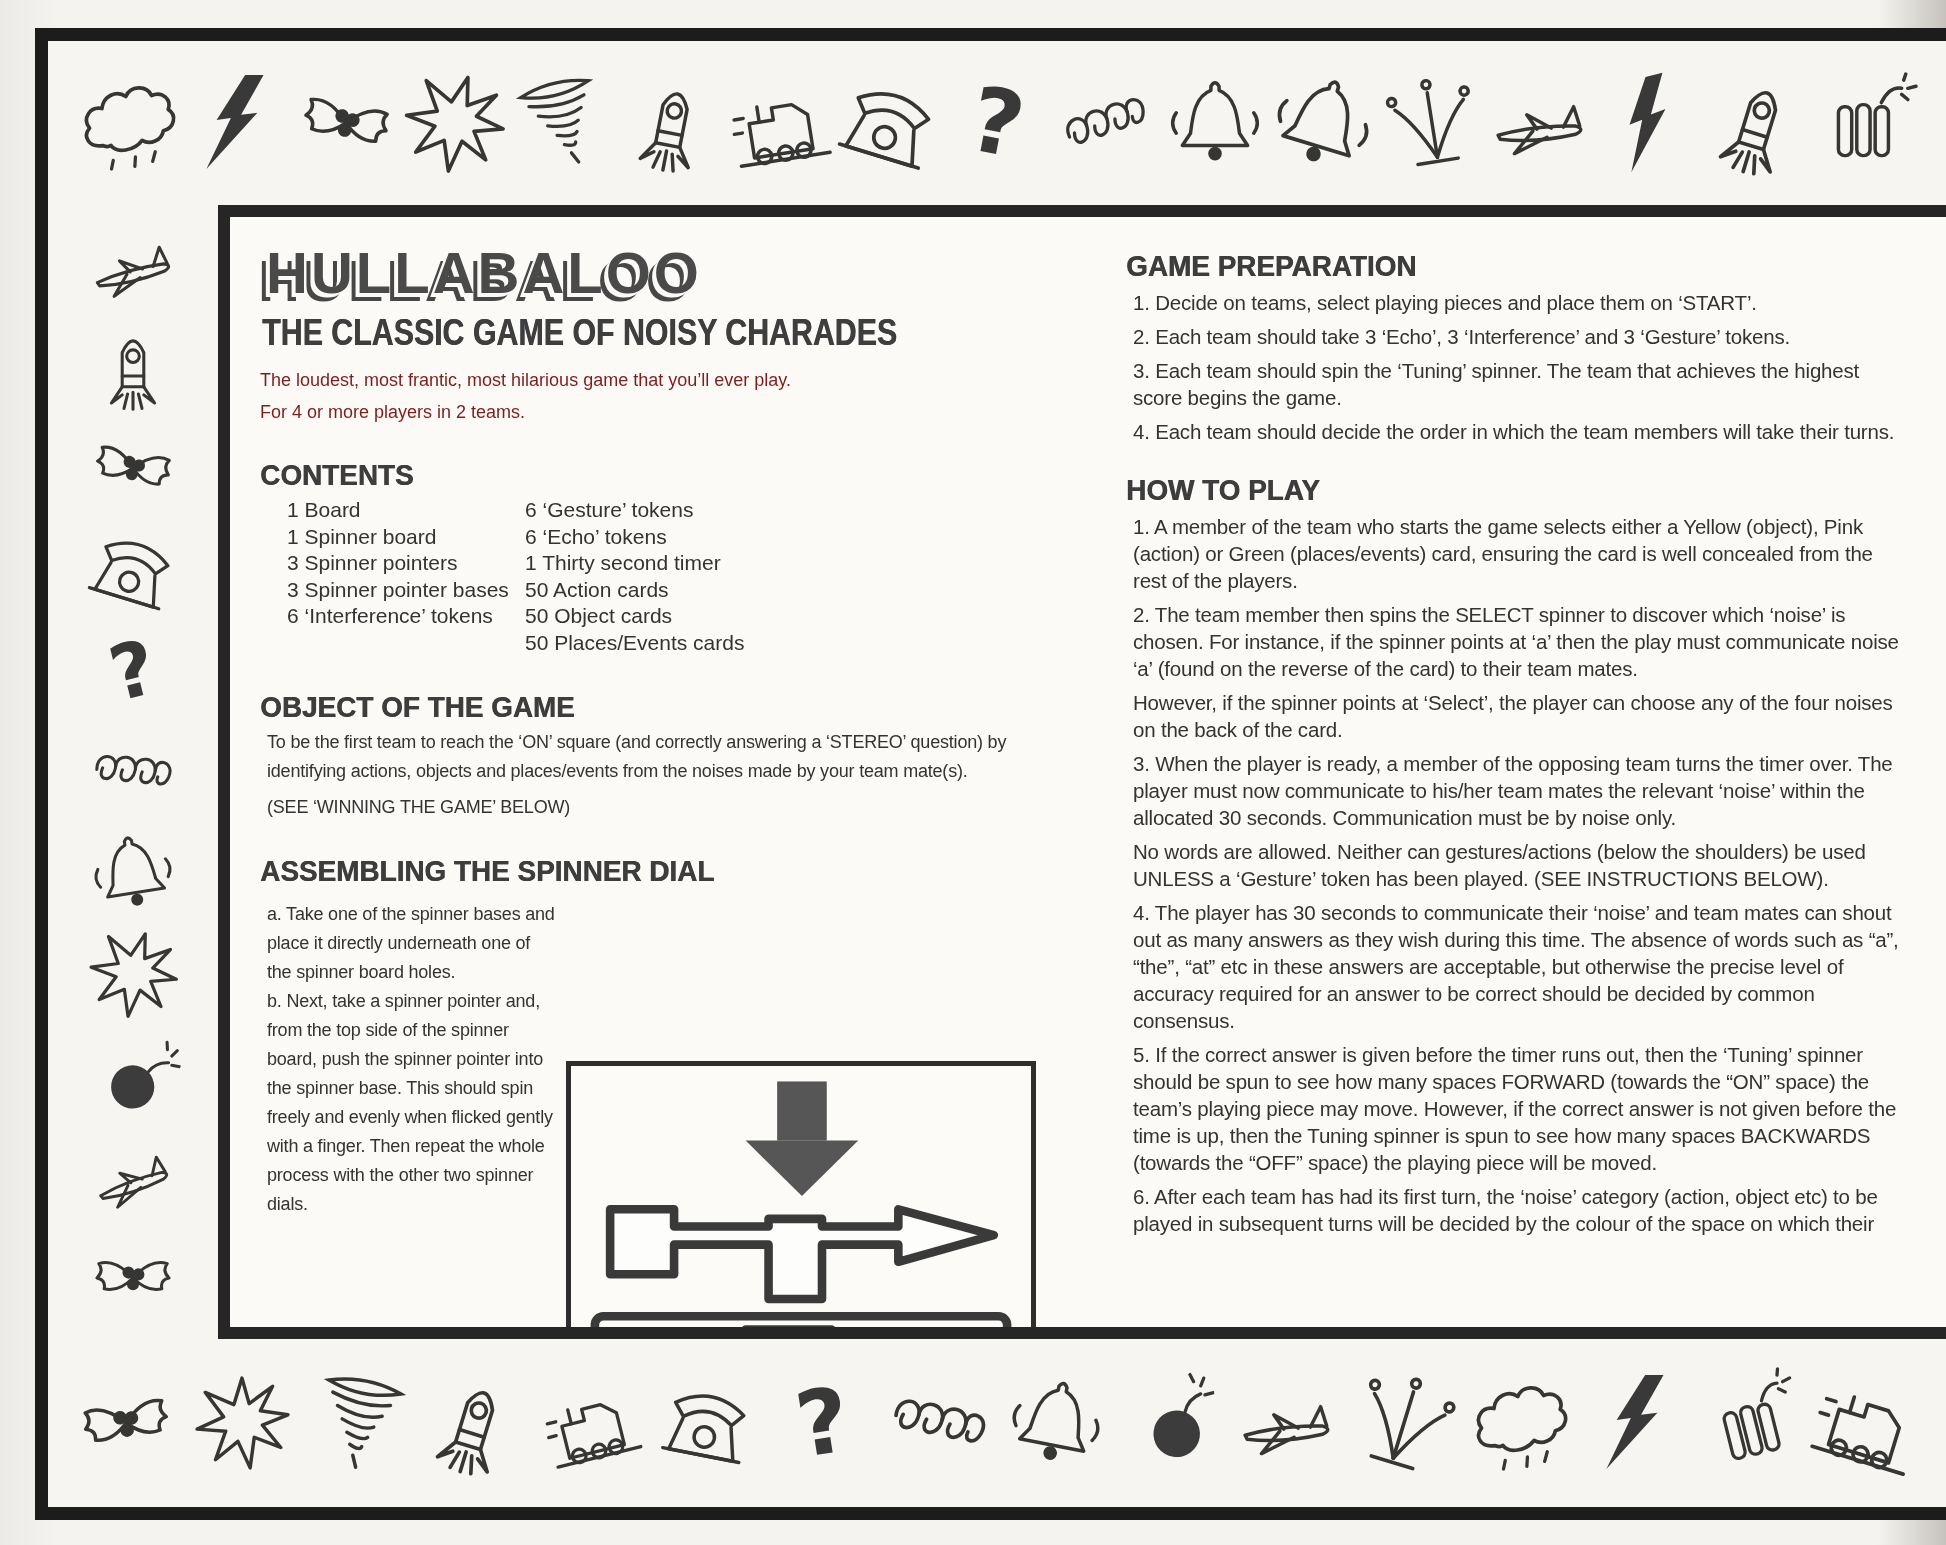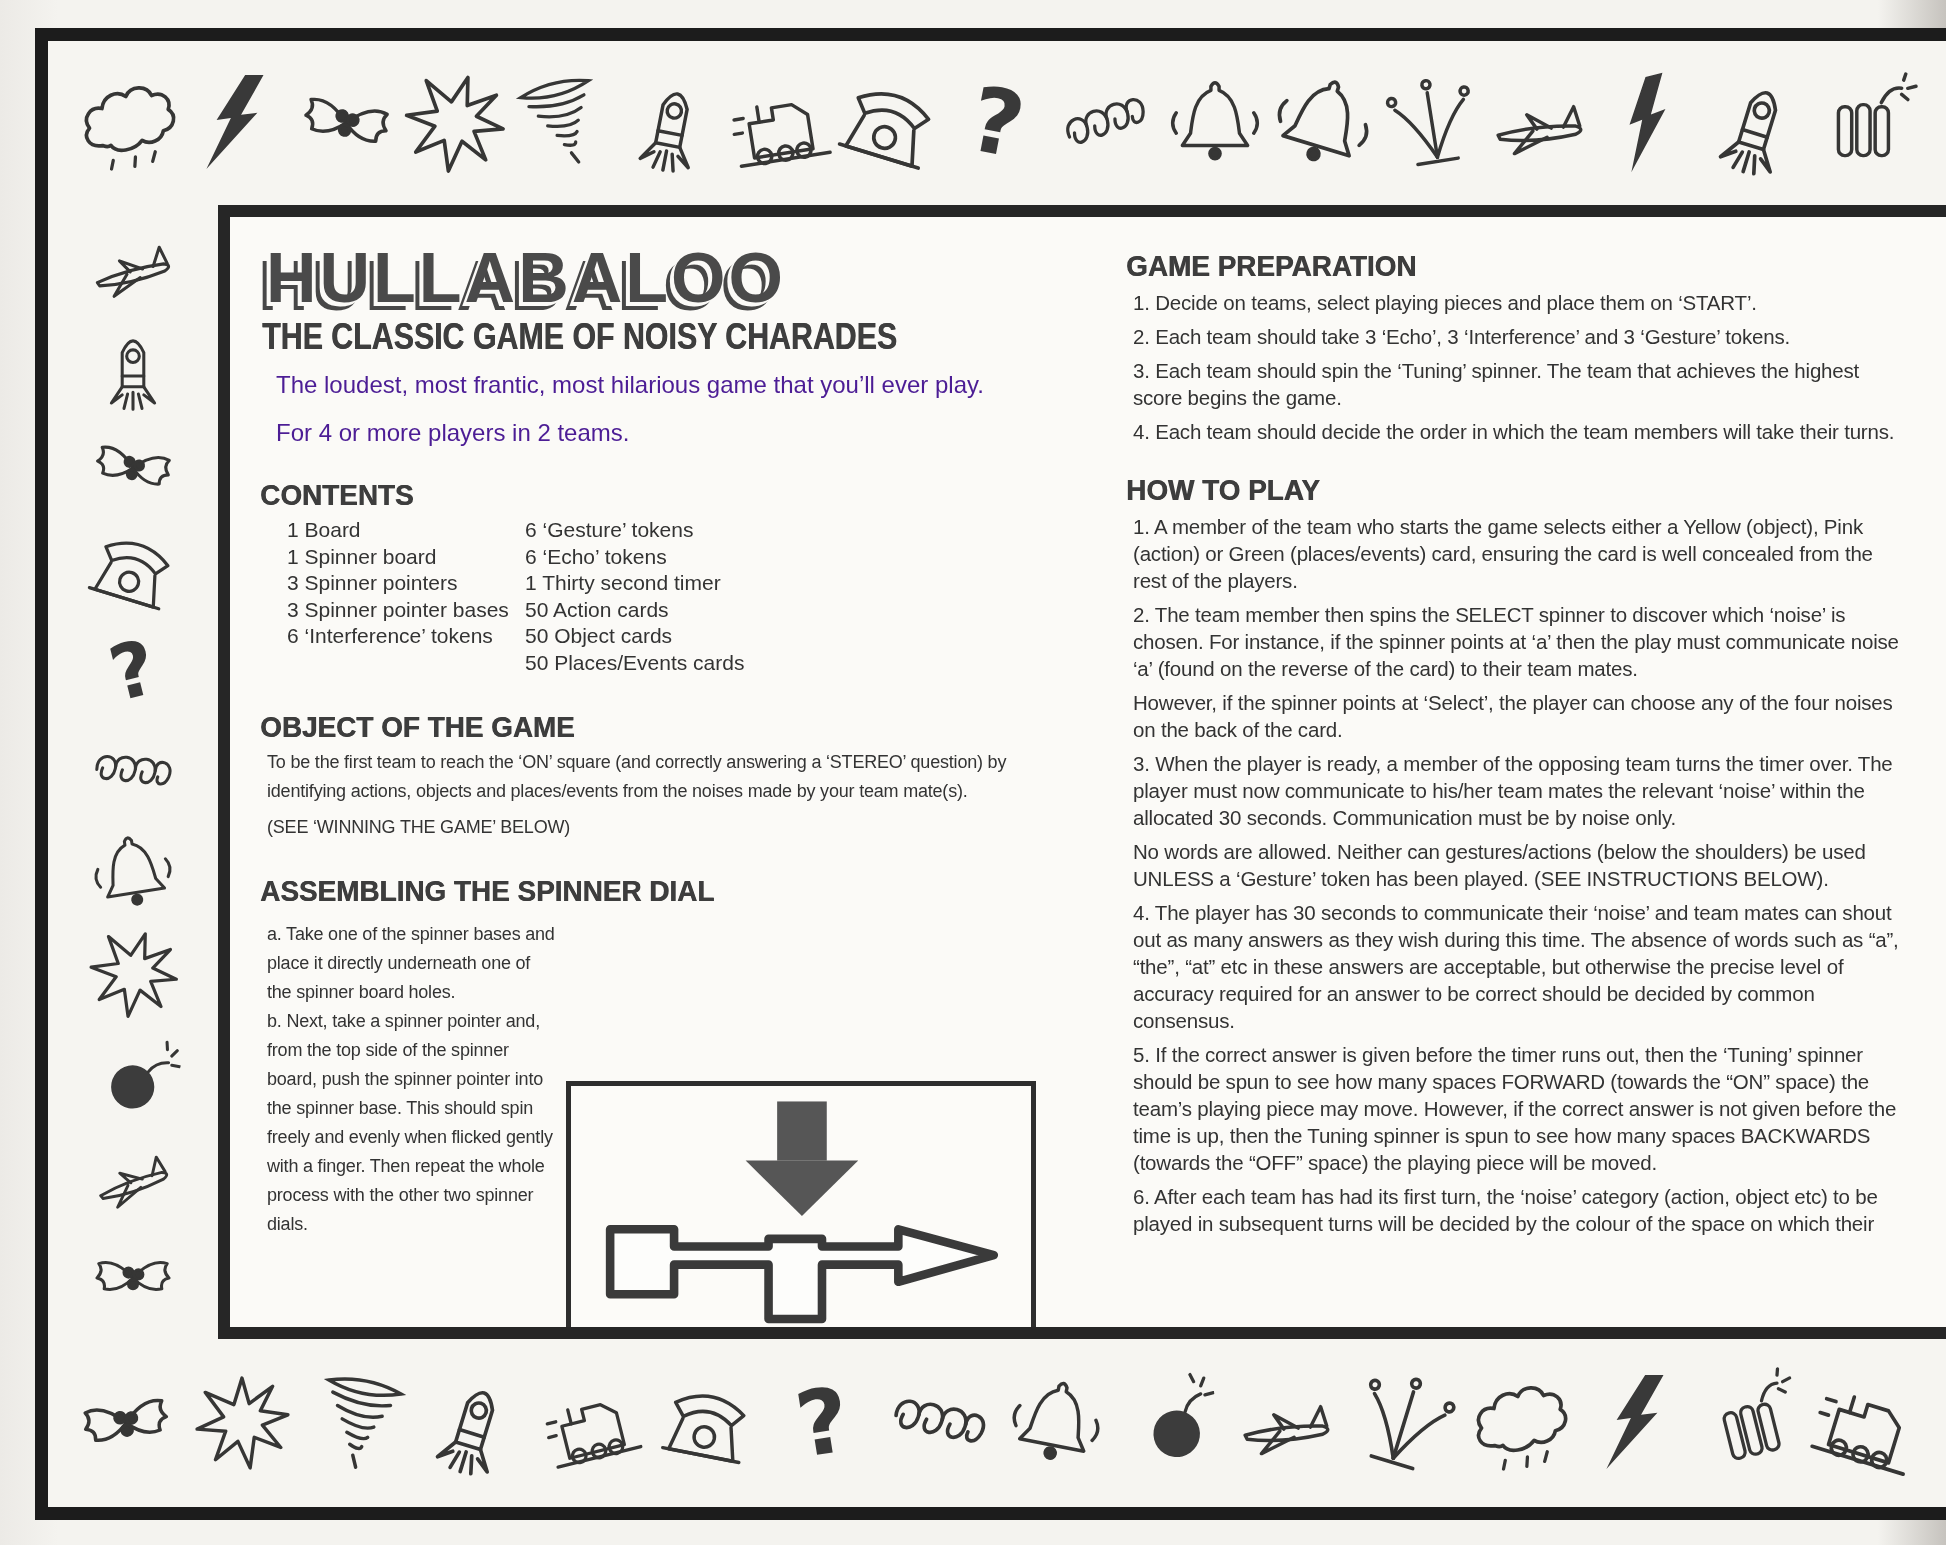--- a/index.html
+++ b/index.html
@@ -28,30 +28,30 @@
   
   .content-frame{
     flex:1;min-width:0;border:12px solid #262626;border-right:none;
     background:#fbfaf7;padding:26px 30px 8px 30px;
     display:flex;gap:36px;overflow:hidden;box-sizing:border-box;
   }
   .col-left{width:830px;flex:0 0 auto;}
   .col-right{flex:1;min-width:0;padding-top:6px;}
   
   .title{
-    margin:0 0 0 6px;font-weight:900;font-size:70px;line-height:1.02;
+    margin:0 0 8px 6px;font-weight:900;font-size:58px;line-height:1.02;
     letter-spacing:3px;color:#4a4a4a;white-space:nowrap;
     text-shadow:-4px 4px 0 #fbfaf7,-8px 8px 0 #474747;
   }
   .subtitle{
     display:inline-block;font-weight:900;font-size:37px;line-height:1.05;
     color:#3e3e3e;white-space:nowrap;transform:scaleX(.82);transform-origin:left;
     margin:4px 0 0 2px;text-shadow:.6px 0 0 #3e3e3e;
   }
-  .tagline{margin:16px;font-size:24px;line-height:31.5px;color:#4c1d95;}
+  .tagline{margin:0;font-size:18px;line-height:31.5px;color:#7f1d1d;}
   .tagline.first{margin-top:12px;}
   .h{
     margin:0;font-weight:900;font-size:30px;line-height:1.1;color:#3d3d3d;
     white-space:nowrap;transform:scaleX(.93);transform-origin:left;
     text-shadow:.6px 0 0 #3d3d3d;
   }
   .mt-contents{margin-top:30px;}
   .mt-object{margin-top:34px;}
   .mt-assembling{margin-top:32px;}
   .mt-howto{margin-top:28px;}

